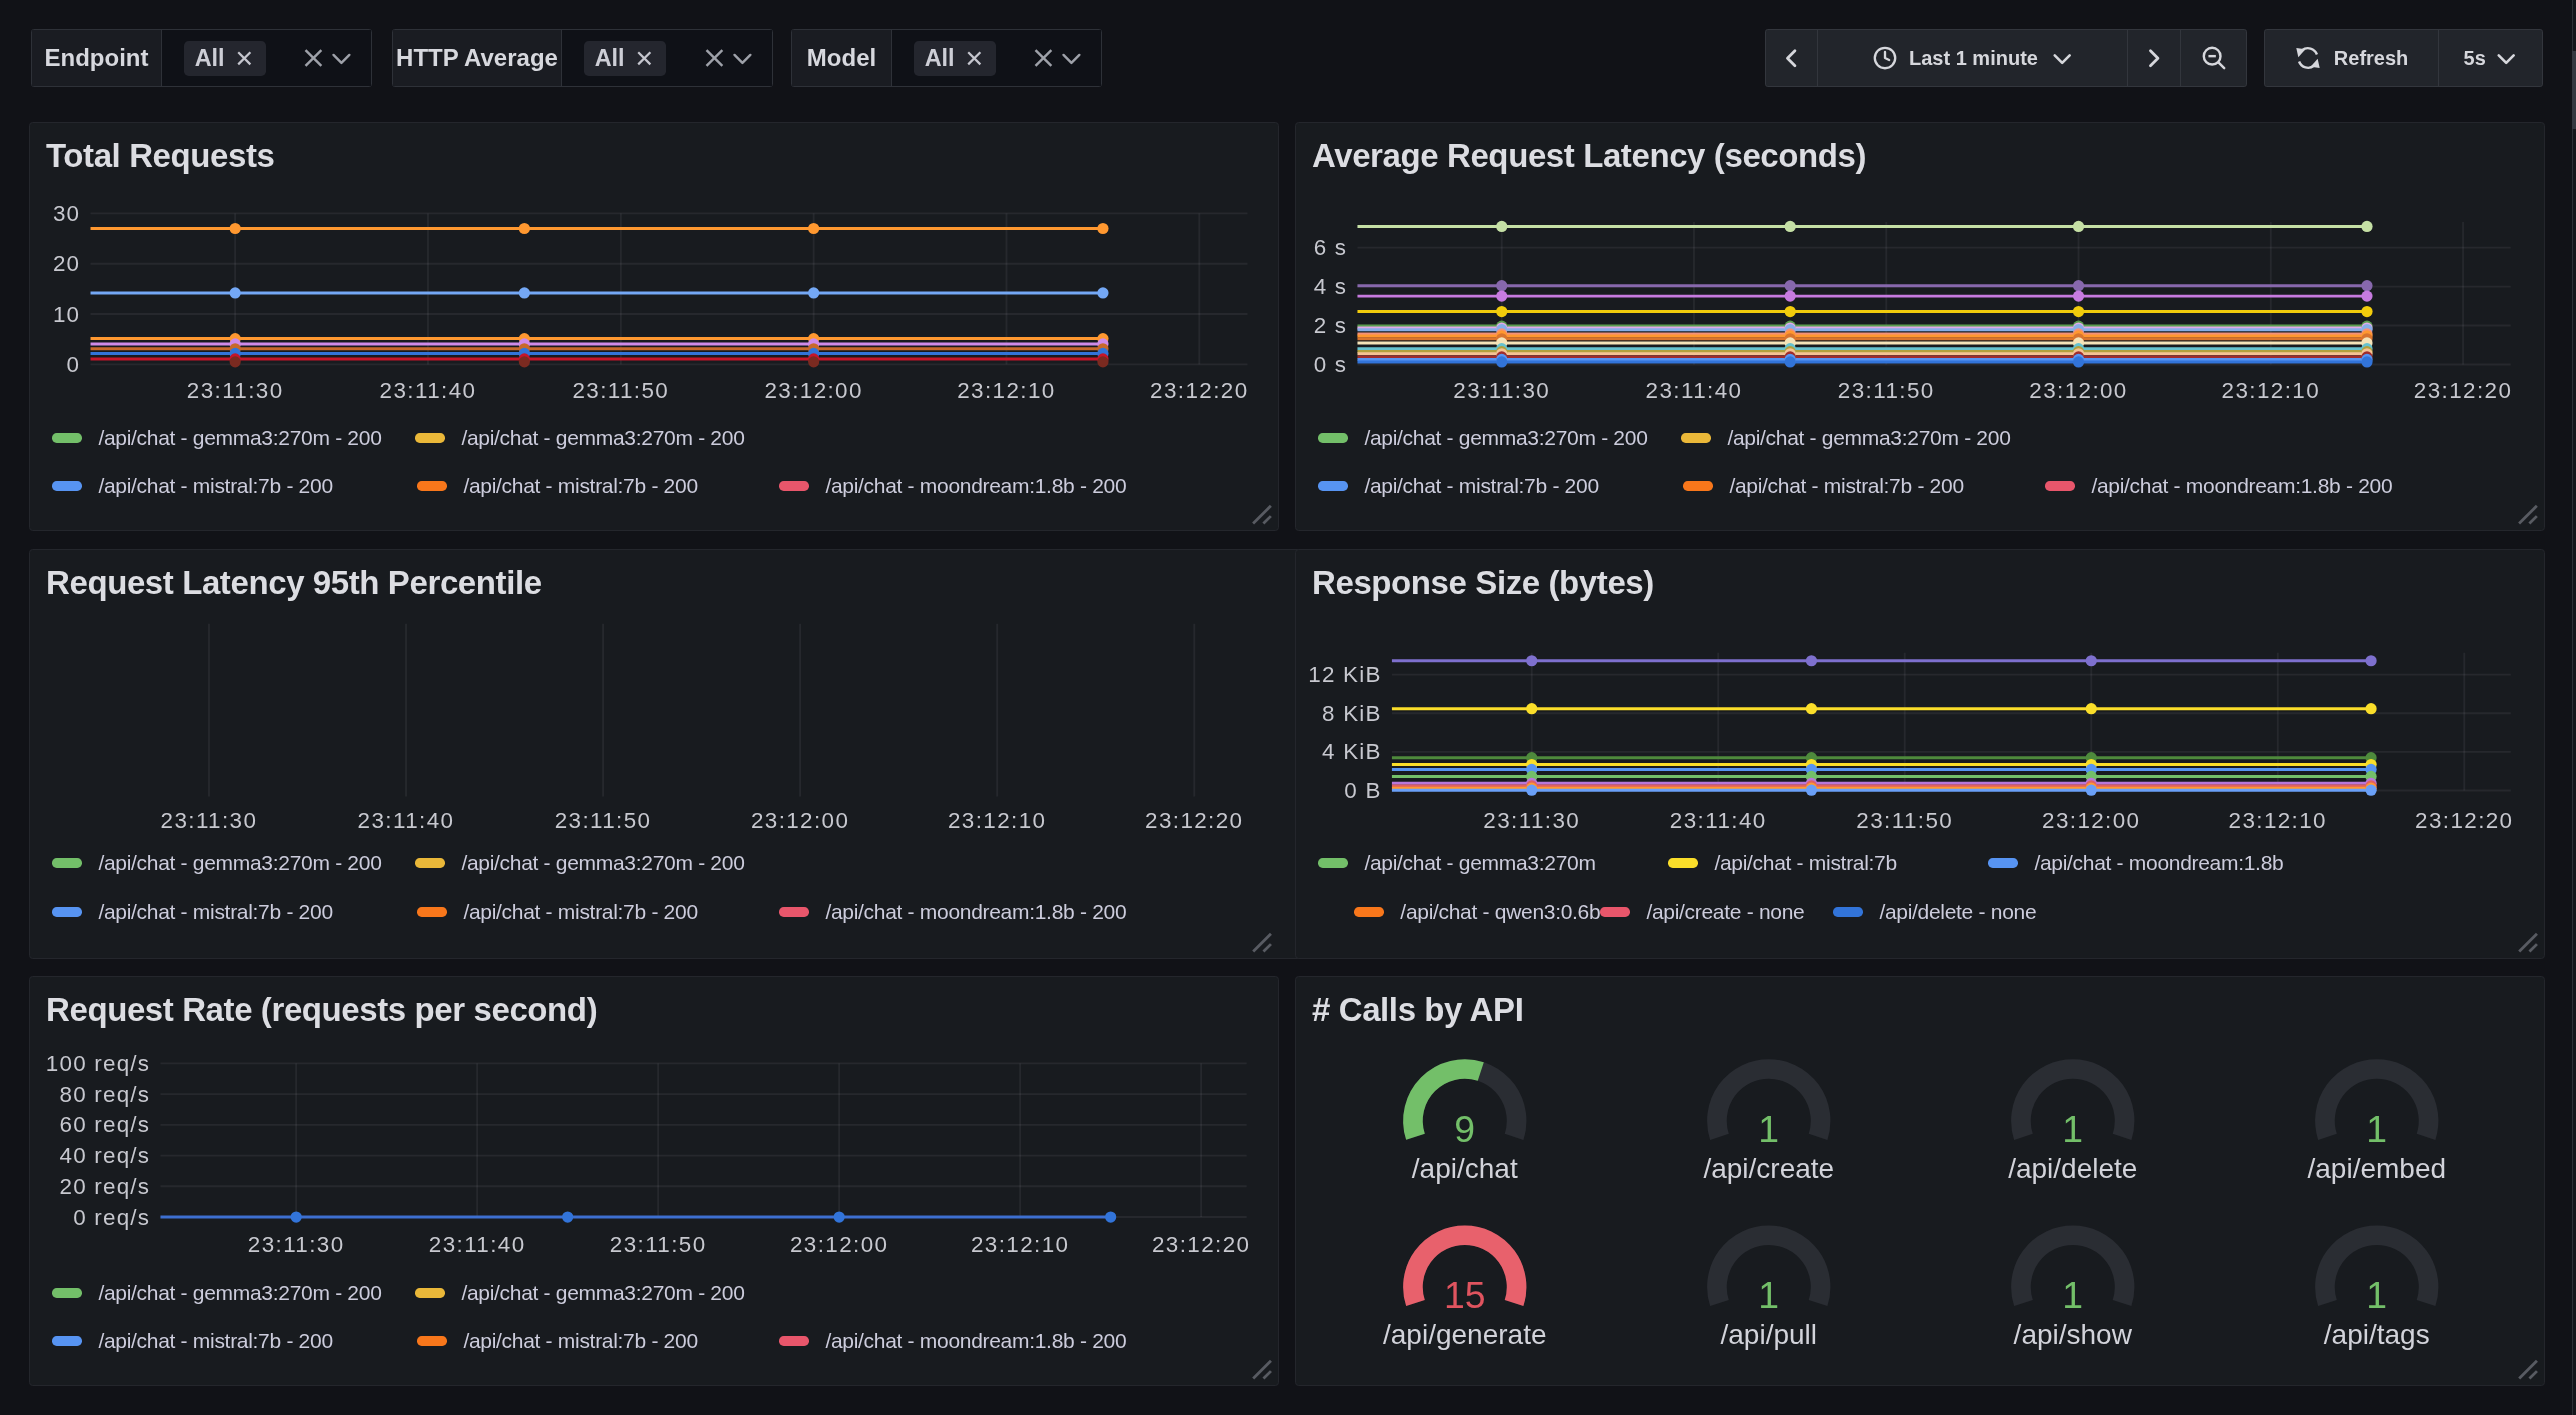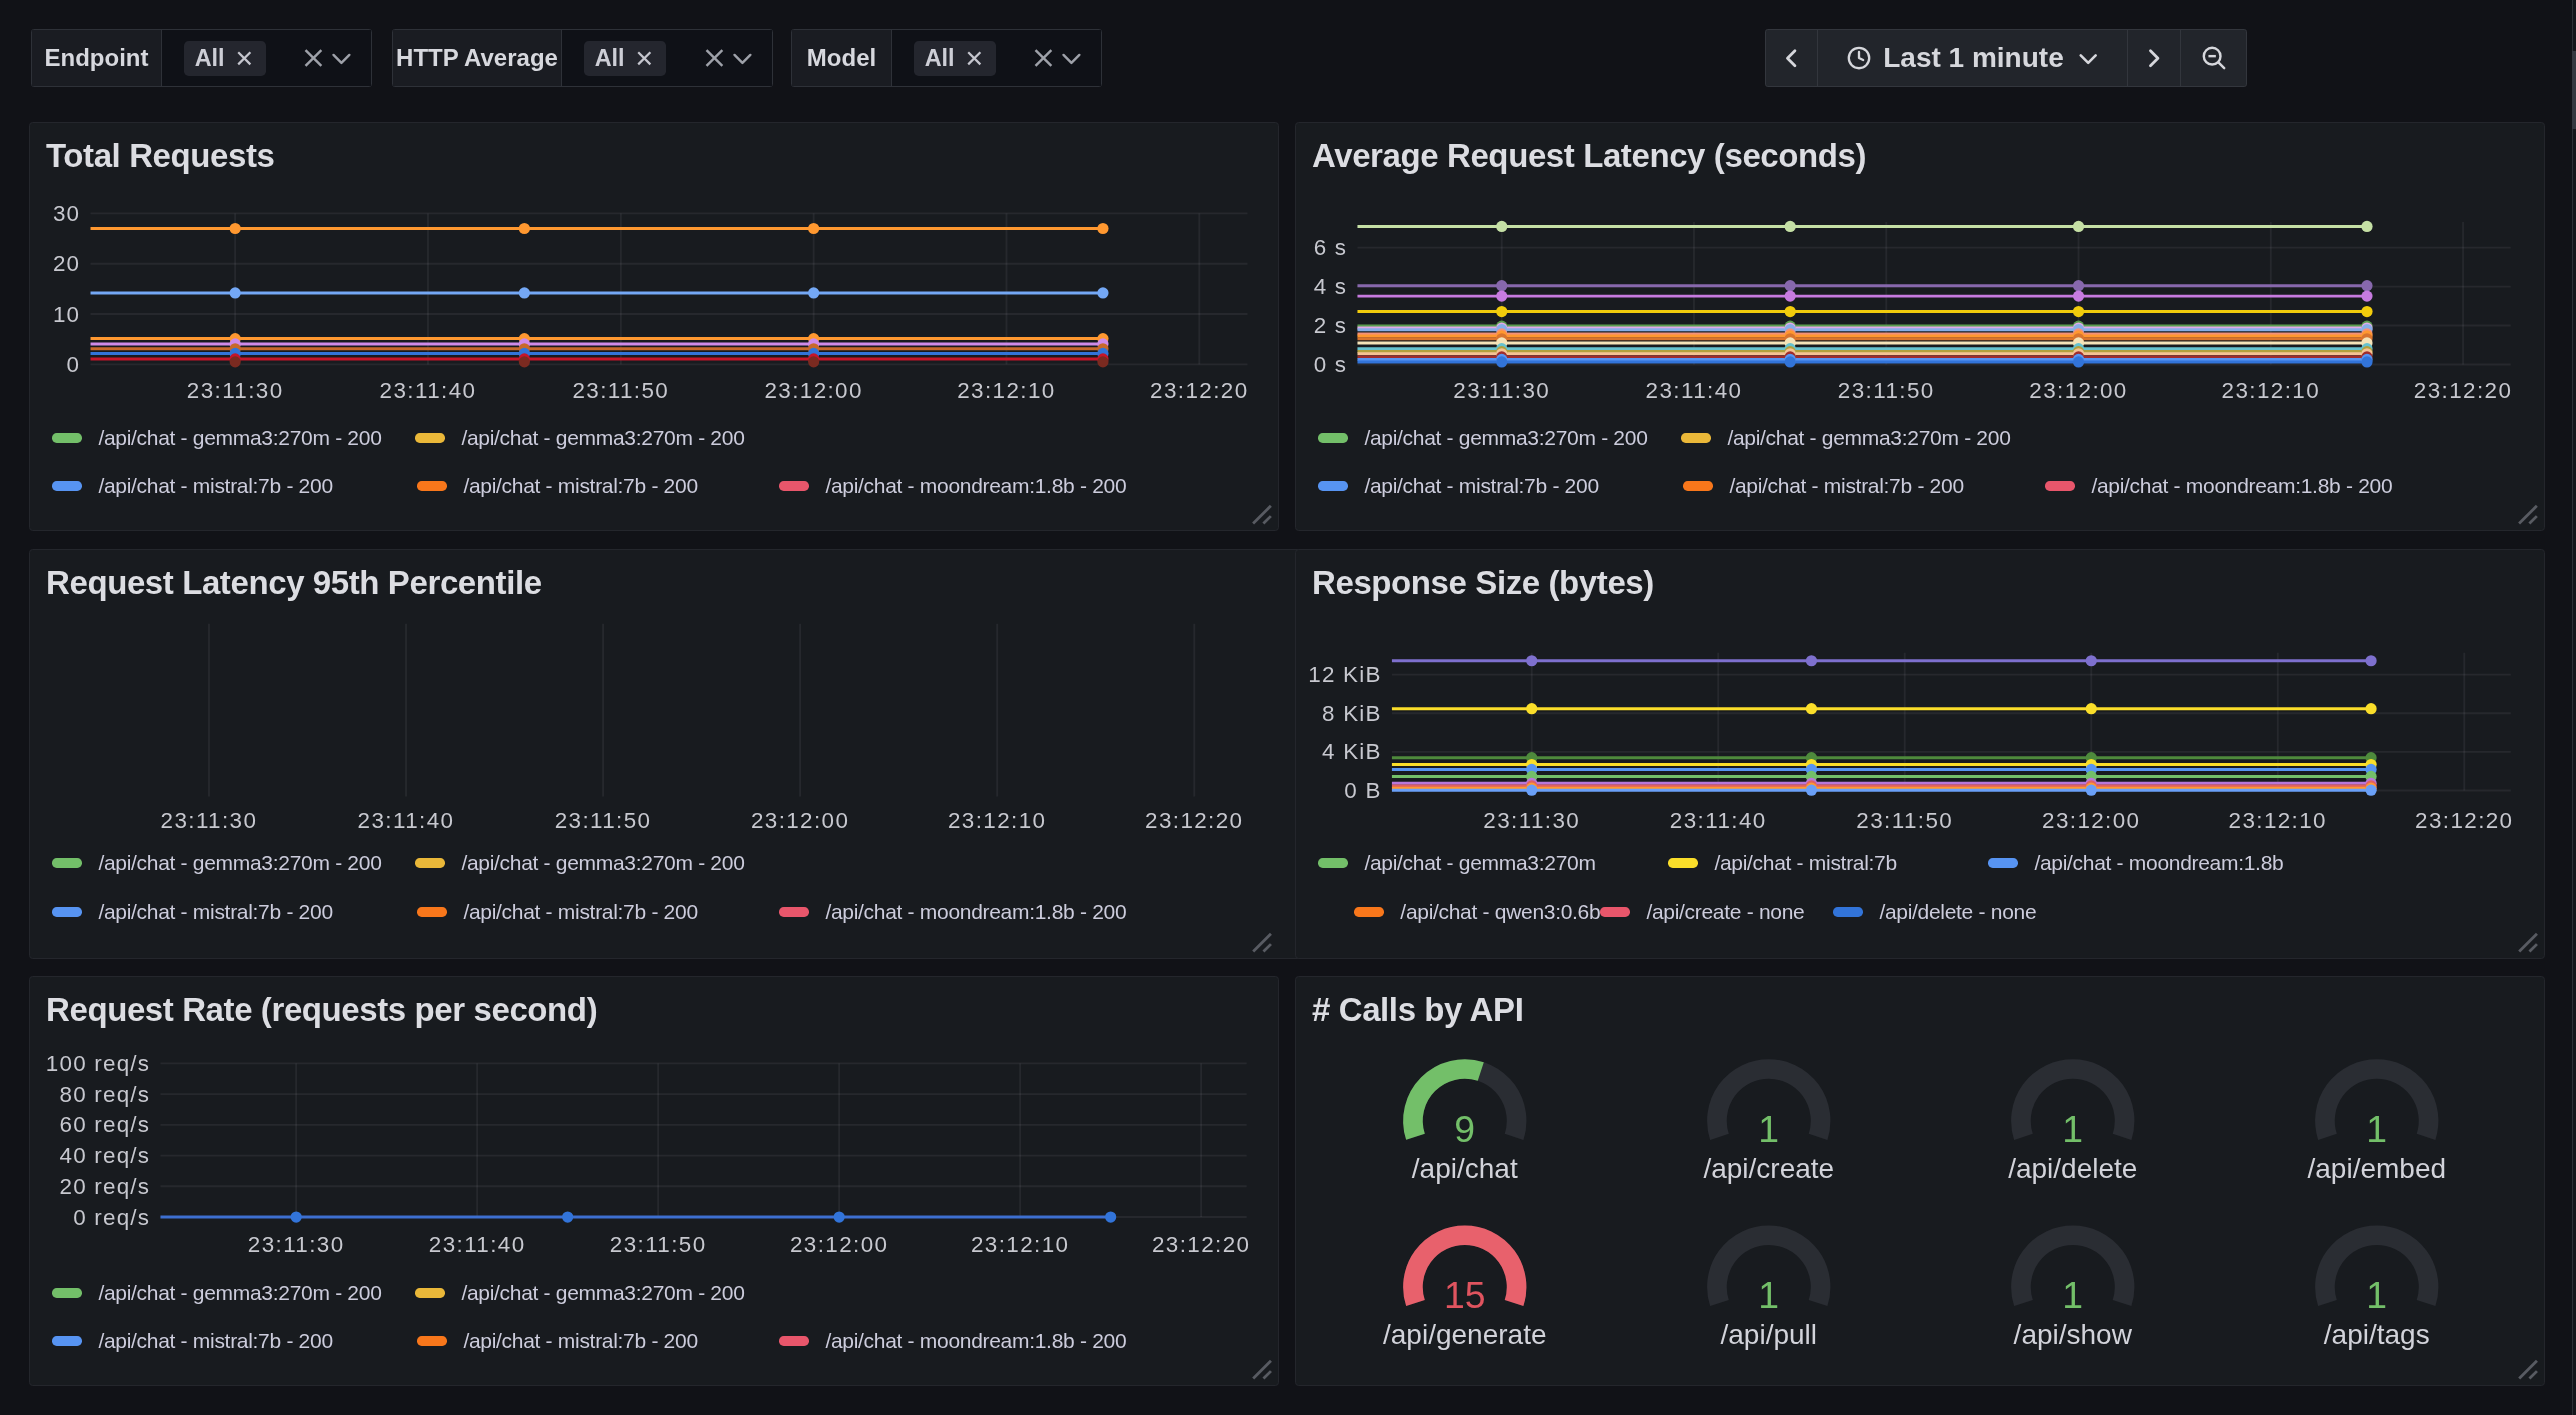--- a/index.html
+++ b/index.html
@@ -8,21 +8,21 @@
 .ptitle { position:absolute; left:16px; top:14px; font-size:33px; font-weight:700; color:#DCDDE2; letter-spacing:-0.4px; }
 .lrow { position:absolute; display:flex; align-items:center; gap:0; height:22.4px; }
 .li { display:flex; align-items:center; font-size:21px; letter-spacing:-0.3px; color:#CCCCDC; white-space:nowrap; }
 .sw { display:inline-block; width:30px; height:10.3px; border-radius:4.7px; margin-right:16px; }
 .fgroup { position:absolute; top:29px; height:58px; display:flex; border:0.9px solid #2E3138; border-radius:2.8px; background:#111217; }
 .flabel { height:100%; display:flex; align-items:center; justify-content:center; background:#1A1C22; color:#D7D8DE; font-size:24px; font-weight:600; border-right:0.9px solid #2E3138; }
 .fval { flex:1; display:flex; align-items:center; background:#0F1117; }
 .tag { display:inline-flex; align-items:center; gap:9.3px; background:#24262E; color:#CDCED6; border-radius:4.7px; font-size:23.4px; font-weight:600; height:35px; padding:0 11.2px; margin-left:21.5px; }
 .ficons { margin-left:auto; margin-right:7.5px; display:flex; align-items:center; }
 .btngroup { position:absolute; top:29px; height:58px; display:flex; border:0.9px solid #33363D; border-radius:2.8px; background:#22252B; color:#D6D7DC; }
-.btn { height:100%; display:flex; align-items:center; justify-content:center; font-size:28px; font-weight:600; border-right:0.9px solid #33363D; }
+.btn { height:100%; display:flex; align-items:center; justify-content:center; font-size:20px; font-weight:600; border-right:0.9px solid #33363D; }
 .scroll { position:absolute; right:0px; top:0; width:3.7px; height:1415px; background:#15161B; border-left:0.9px solid #2E3036; }
 .thumb { position:absolute; right:0px; top:51px; width:3.7px; height:78px; background:#353840; }
 </style></head>
 <body>
 <div id="page">
 <div class="fgroup" style="left:31px;width:341px">
   <div class="flabel" style="width:130px">Endpoint</div>
   <div class="fval">
     <span class="tag">All<svg width="20.6" height="20.6" viewBox="0 0 22 22">
             <line x1="4.5" y1="4.5" x2="17.5" y2="17.5" stroke="#C5C6CE" stroke-width="2.4"></line>
@@ -88,20 +88,37 @@
   <div class="btn" style="width:53px">
         <svg width="22.4" height="22.4" viewBox="0 0 24 24">
           <polyline points="8.0,4 16.0,12 8.0,20" fill="none" stroke="#D6D7DC" stroke-width="3" stroke-linecap="round" stroke-linejoin="round"></polyline>
         </svg>
       </div>
   <div class="btn" style="width:65px;border-right:none">
         <svg width="26" height="26" viewBox="0 0 28 28">
           <circle cx="12" cy="12" r="9" fill="none" stroke="#D6D7DC" stroke-width="2.6"></circle>
           <line x1="8" y1="12" x2="16" y2="12" stroke="#D6D7DC" stroke-width="2.6"></line>
           <line x1="19" y1="19" x2="25" y2="25" stroke="#D6D7DC" stroke-width="2.6" stroke-linecap="round"></line>
+        </svg>
+      </div>
+</div>
+    <div class="btngroup" style="left:2264px;width:279px">
+  <div class="btn" style="width:176px">
+        <svg width="26" height="26" viewBox="0 0 28 28">
+          <path d="M 23.6 10.2 A 10.3 10.3 0 0 0 7.6 5.6" fill="none" stroke="#D6D7DC" stroke-width="2.6"></path>
+          <path d="M 4.4 17.8 A 10.3 10.3 0 0 0 20.4 22.4" fill="none" stroke="#D6D7DC" stroke-width="2.6"></path>
+          <polygon points="1.4,3.2 11.2,4.6 3.6,13.2" fill="#D6D7DC"></polygon>
+          <polygon points="26.6,24.8 16.8,23.4 24.4,14.8" fill="#D6D7DC"></polygon>
+        </svg>
+        <span style="margin-left:13px">Refresh</span>
+      </div>
+  <div class="btn" style="width:104px;border-right:none">
+        <span>5s</span>
+        <svg width="22.4" height="22.4" viewBox="0 0 24 24" style="margin-left:9.3px">
+          <polyline points="4,9.0 12,17.0 20,9.0" fill="none" stroke="#D6D7DC" stroke-width="2.8" stroke-linecap="round" stroke-linejoin="round"></polyline>
         </svg>
       </div>
 </div>
 <div class="panel" style="left:29px;top:122px;width:1250px;height:409px">
       <div class="ptitle">Total Requests</div>
       <svg width="1250" height="409" viewBox="0 0 1337 438" style="position:absolute;left:0;top:0">
         <line x1="64.0" y1="96.8" x2="1303.0" y2="96.8" stroke="rgba(204,204,220,0.08)" stroke-width="2"></line>
         <text x="53.0" y="96.8" text-anchor="end" dominant-baseline="central" font-size="24" letter-spacing="1.3" fill="#C7C8CF">30</text>
         <line x1="64.0" y1="150.7" x2="1303.0" y2="150.7" stroke="rgba(204,204,220,0.08)" stroke-width="2"></line>
         <text x="53.0" y="150.7" text-anchor="end" dominant-baseline="central" font-size="24" letter-spacing="1.3" fill="#C7C8CF">20</text>

